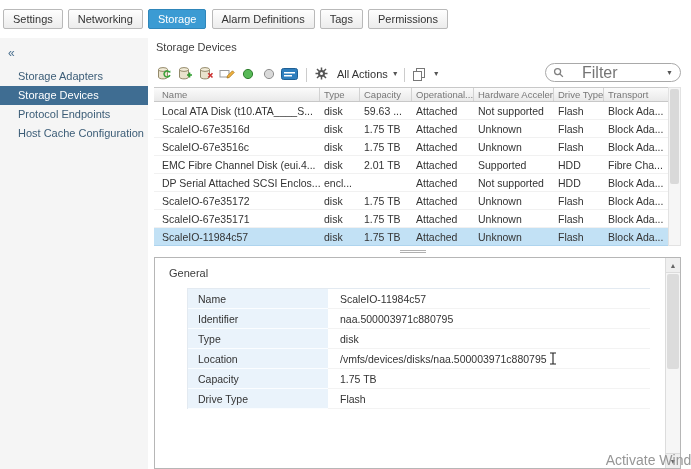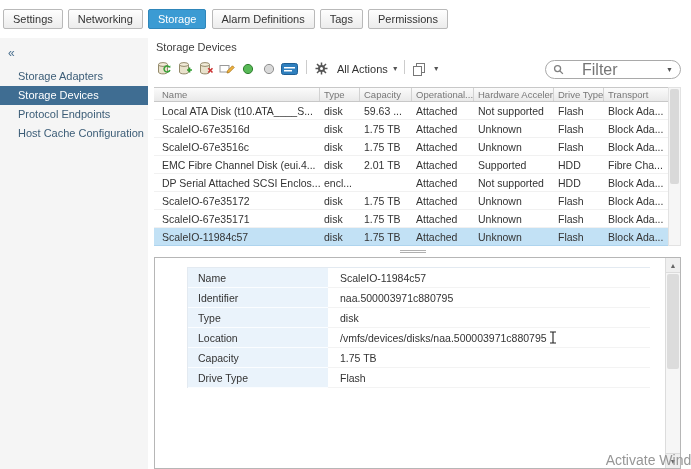--- a/index.html
+++ b/index.html
@@ -28,21 +28,21 @@
   .content { display: flex; height: 431px; }
   .sidebar { width: 148px; flex-shrink: 0; background: #f5f5f5; padding-top: 5px; }
   .collapse { color: #4a6f8e; padding: 3px 0 7px 8px; cursor: pointer; font-size: 12px; }
   .side-item { height: 19px; line-height: 19px; padding-left: 18px; color: #3c5d77; cursor: pointer; white-space: nowrap; overflow: hidden; }
   .side-item.active { background: #3f6d92; color: #fff; }
   .main { flex: 1; min-width: 0; padding-left: 6px; display: flex; flex-direction: column; position: relative; }
 
   .sd-title { margin: 3px 0 7px 2px; }
 
   
-  .toolbar { display: flex; align-items: flex-start; height: 22px; margin-bottom: 5px; padding-right: 10px; }
+  .toolbar { display: flex; align-items: flex-end; height: 22px; margin-bottom: 5px; padding-right: 10px; }
   .tb-icon { width: 19px; height: 17px; margin-right: 2px; display: inline-flex; align-items: center; justify-content: center; cursor: pointer; }
   .tb-sep { width: 1px; height: 14px; background: #ccc; margin: 0 5px; }
   .actions-group { display: flex; align-items: center; cursor: pointer; color: #333; }
   .actions-group .lbl { margin: 0 2px 0 4px; }
   .caret { font-size: 7px; color: #555; margin-left: 2px; }
   .filter-box {
     margin-left: auto; width: 136px; height: 19px;
     border: 1px solid #a9a9a9; border-radius: 10px; background: #fff;
     display: flex; align-items: center; padding: 0 7px;
   }
@@ -288,20 +288,21 @@
         <div class="tbl-scroll">
           <div class="tbl-thumb"></div>
         </div>
       </div>
 
       <div class="splitter">
         <div class="grip"></div>
       </div>
 
       <div class="dd-panel">
+        <div class="dd-section">General</div>
         <div class="props">
           <div class="prow">
             <span class="plabel">Name</span>
             <span class="pvalue">ScaleIO-11984c57</span>
           </div>
           <div class="prow">
             <span class="plabel">Identifier</span>
             <span class="pvalue">naa.500003971c880795</span>
           </div>
           <div class="prow">

